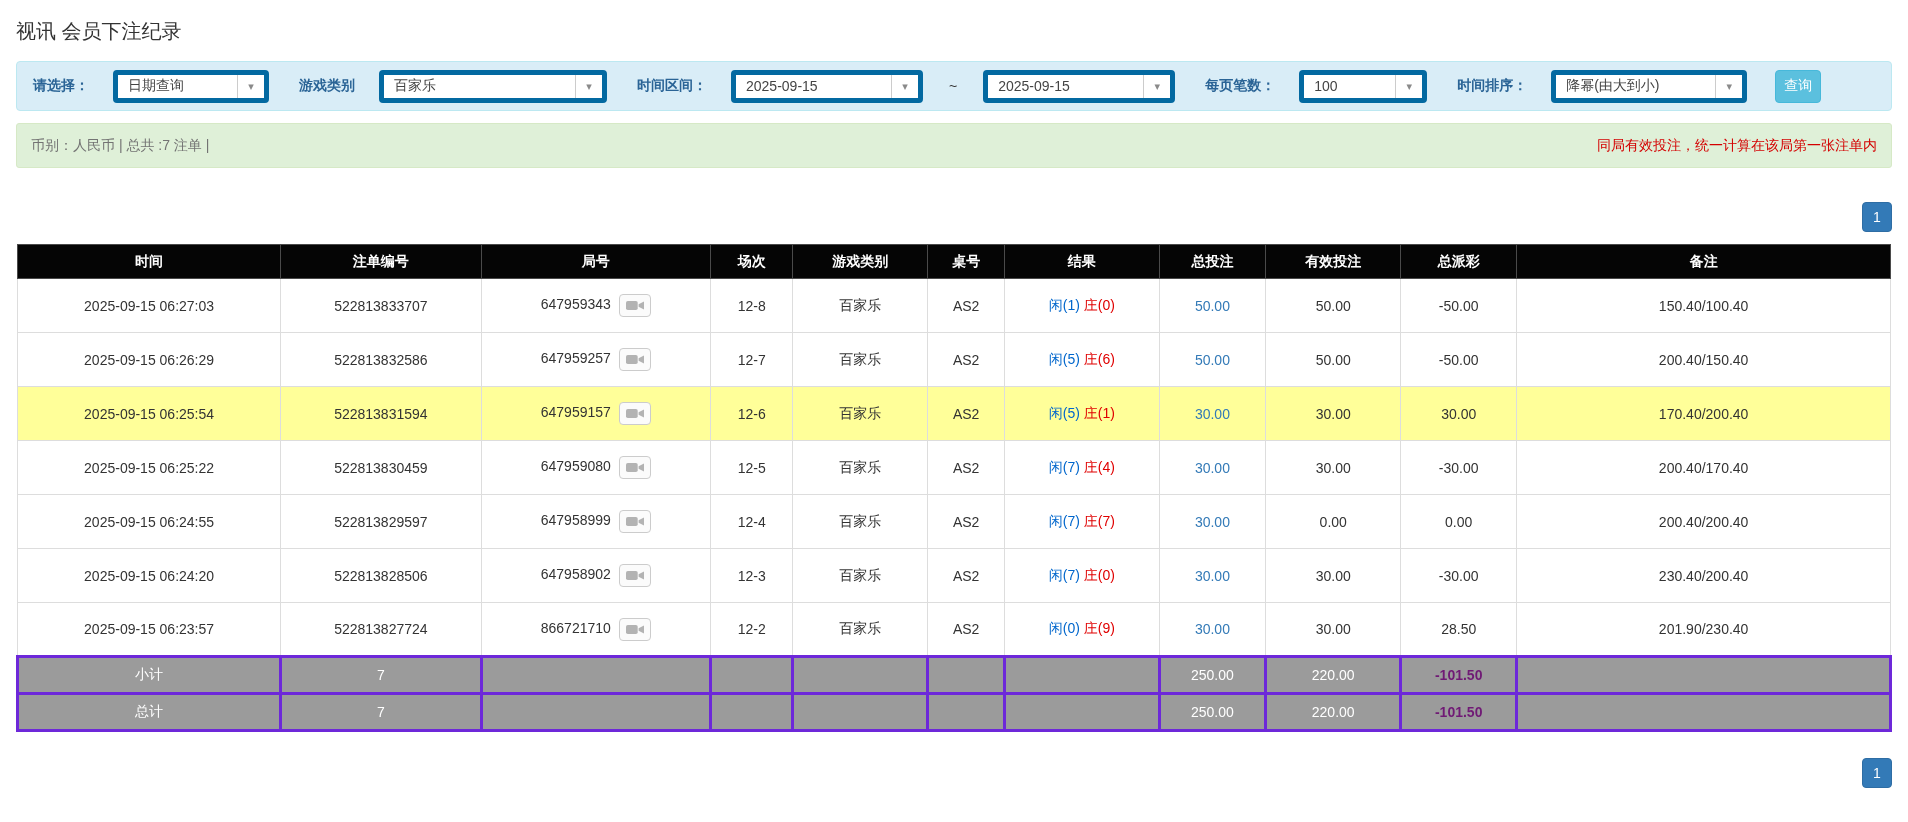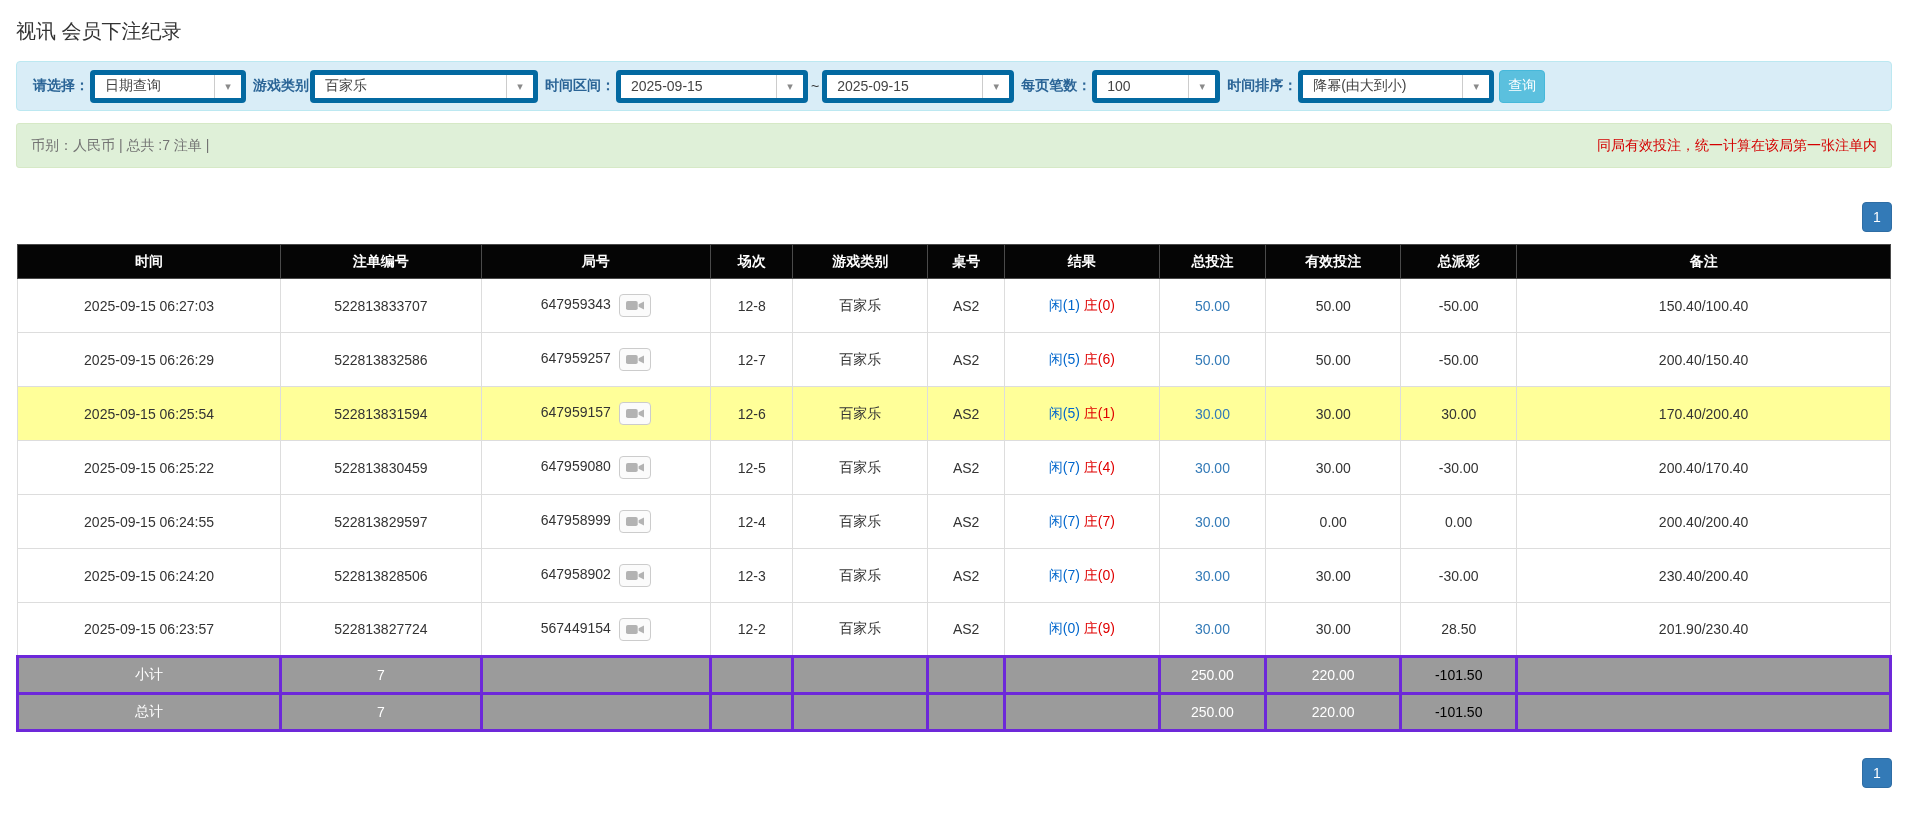--- a/index.html
+++ b/index.html
@@ -21,21 +21,21 @@
   }
 
   
   .filter-bar {
     background: #d9edf7;
     border: 1px solid #bce8f1;
     border-radius: 4px;
     padding: 8px 10px;
     display: flex;
     align-items: center;
-    gap: 1px;
+    gap: 24px;
     height: 50px;
     white-space: nowrap;
   }
   .filter-label {
     color: #2a6496;
     font-weight: bold;
     font-size: 14px;
     margin-left: 6px;
   }
   .select-control {
@@ -168,21 +168,21 @@
   .video-btn svg { display: block; }
 
   tr.footer-row td {
     background: #9b9b9b;
     color: #fff;
     border: 3px solid #6d28d9;
     height: 37px;
     font-size: 14px;
     text-align: center;
   }
-  tr.footer-row td.neg { color: #000000; }
+  tr.footer-row td.neg { color: #701a75; font-weight: bold; }
 </style>
 </head>
 <body>
 
 <div class="container">
 
   <h1 class="page-title">视讯 会员下注纪录</h1>
 
   <div class="filter-bar">
     <span class="filter-label">请选择：</span>
@@ -397,21 +397,21 @@
     </td>
     <td><a class="bet-link">30.00</a></td>
     <td>30.00</td>
     <td class="neg">-30.00</td>
     <td>230.40/200.40</td>
   </tr>
         <tr class="data-row">
     <td>2025-09-15 06:23:57</td>
     <td>522813827724</td>
     <td>
-      <span>567449154</span><button class="video-btn">
+      <span>866721710</span><button class="video-btn">
               <svg width="18" height="13" viewBox="0 0 20 14" fill="#b3b3b3" xmlns="http://www.w3.org/2000/svg">
                 <rect x="0" y="2" width="13" height="10" rx="2"></rect>
                 <polygon points="14,5.5 20,2.5 20,11.5 14,8.5"></polygon>
               </svg>
             </button>
     </td>
     <td>12-2</td>
     <td>百家乐</td>
     <td>AS2</td>
     <td>

